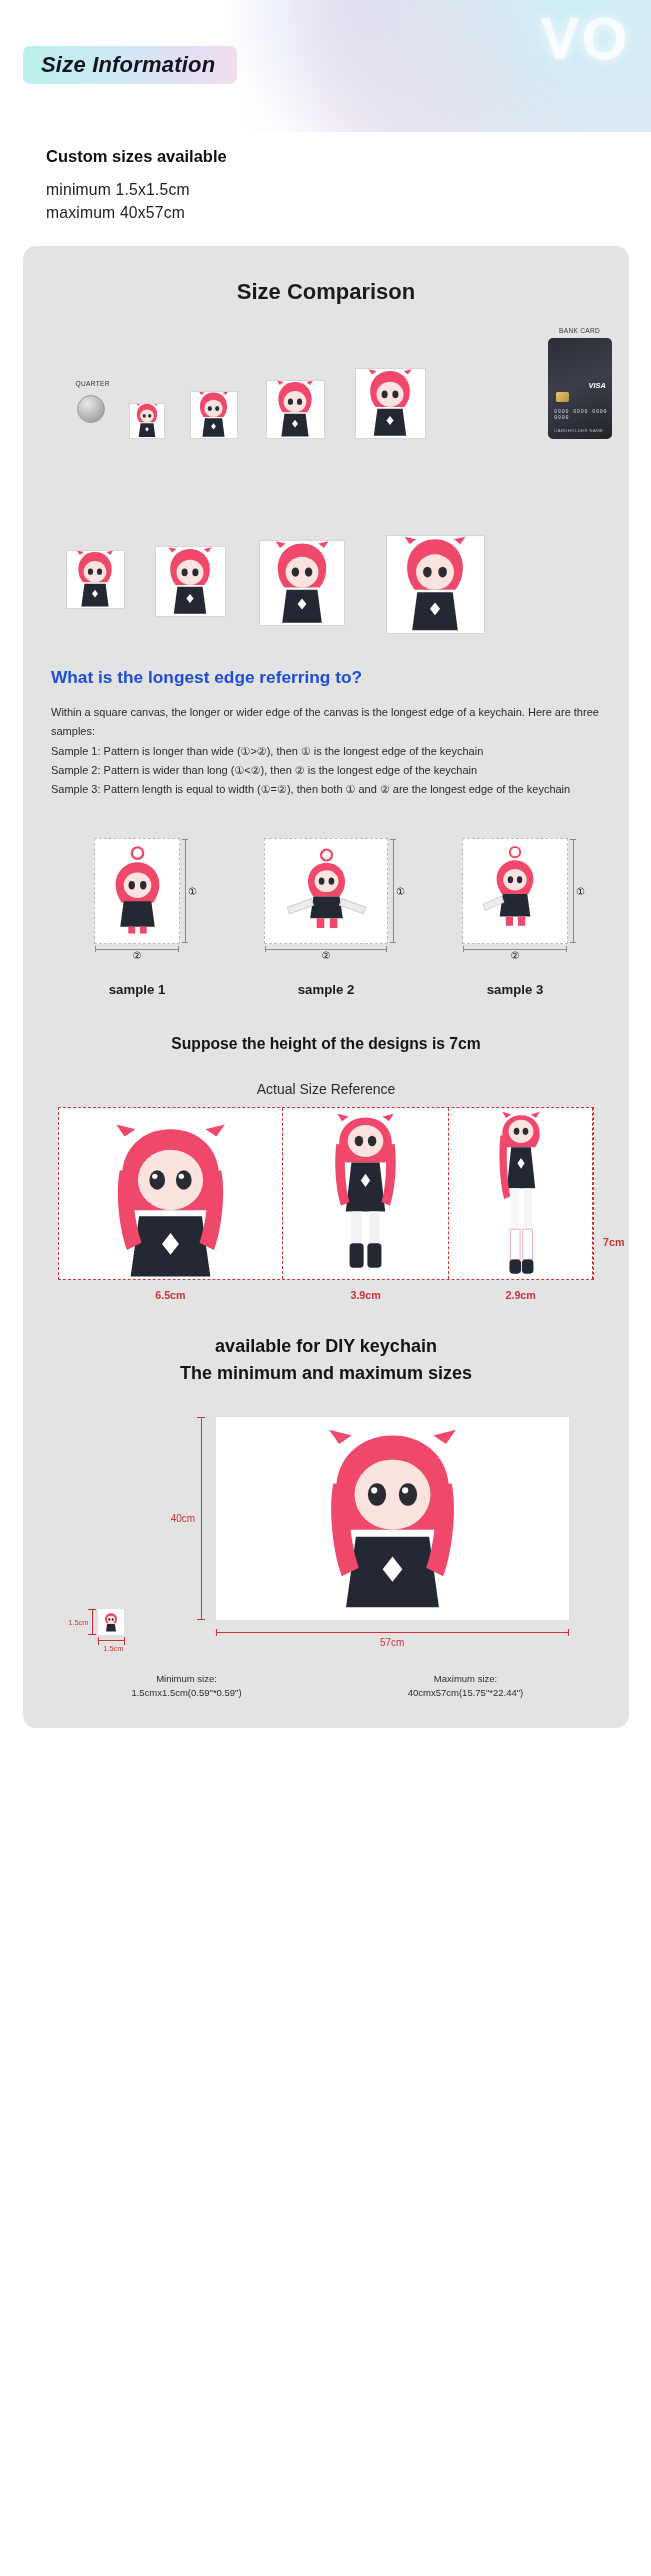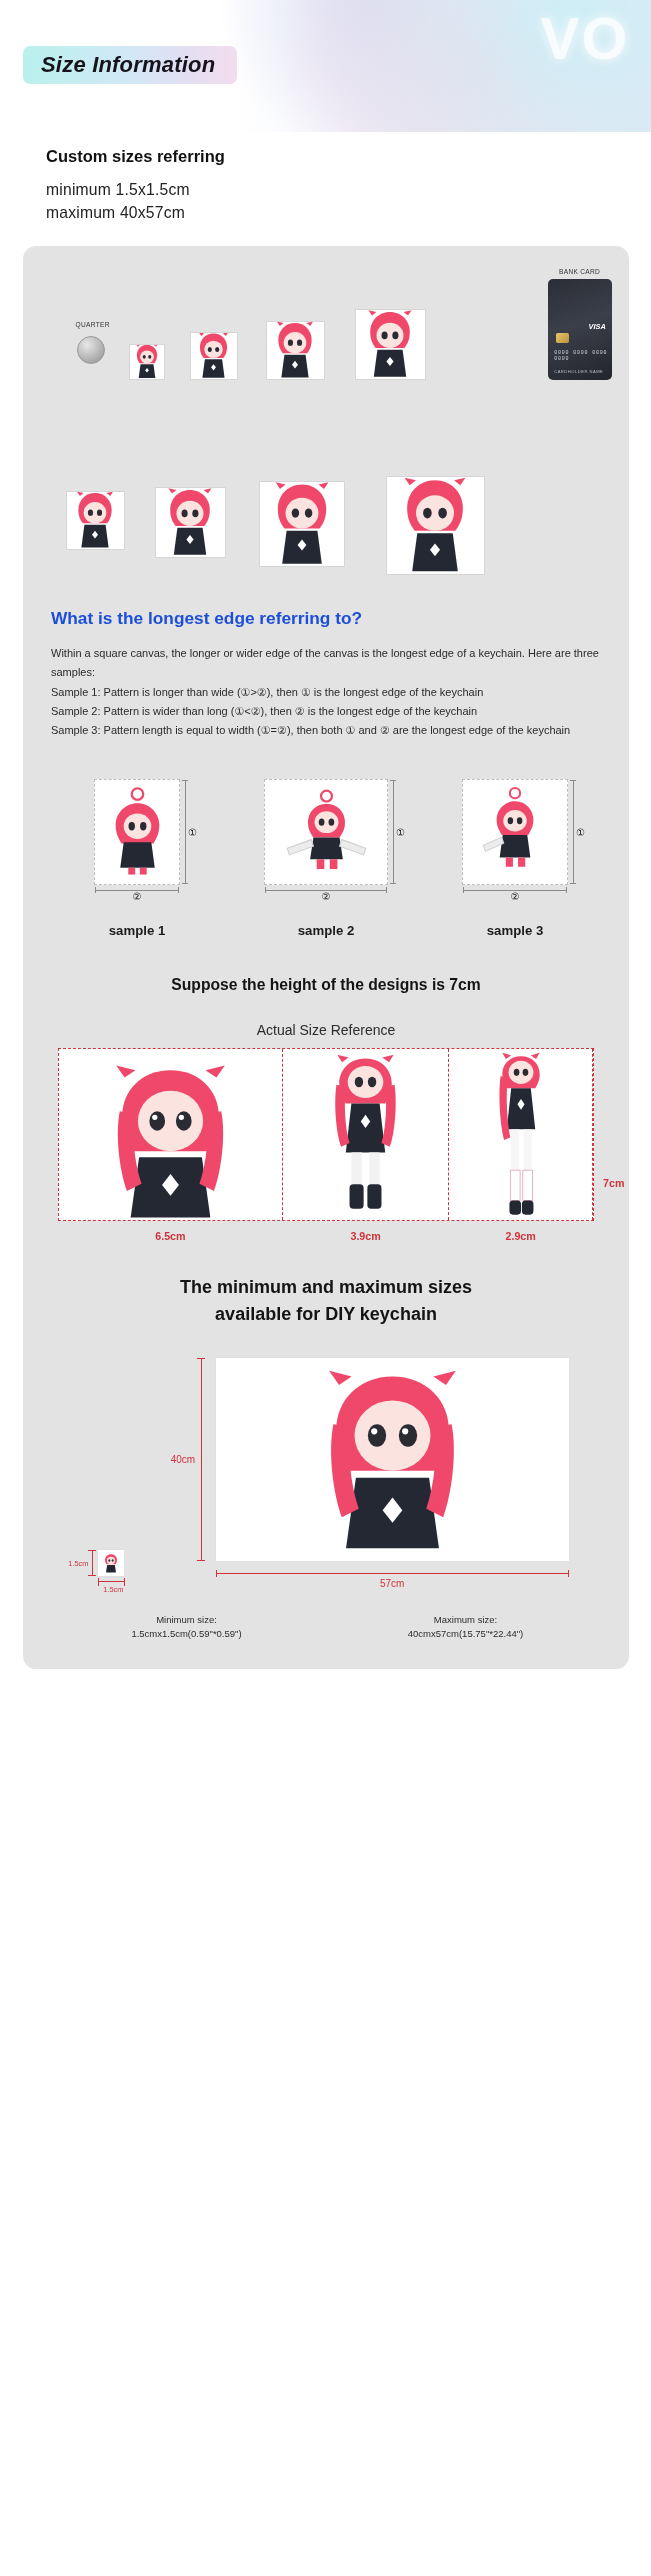--- a/index.html
+++ b/index.html
@@ -377,27 +377,28 @@
 <div class="page">
 
   <div class="header-band">
     <div class="header-ghost">VO</div>
     <div class="title-chip">
       <span class="title-text">Size Information</span>
     </div>
   </div>
 
   <div class="custom-block">
-    <div class="custom-title">Custom sizes referring</div>
+    <div class="custom-title">Custom sizes available</div>
     <div class="custom-line">minimum 1.5x1.5cm</div>
     <div class="custom-line">maximum 40x57cm</div>
   </div>
 
   <div class="card">
 
+    <div class="card-h1">Size Comparison</div>
 
     <div class="row1">
 
       <div class="item" style="left:23px;bottom:33px;">
         <div class="quarter-cap">QUARTER</div>
         <div class="sw" style="width:31px;height:31px;border:none;background:transparent;align-items:center;">
           <div class="coin"></div>
 
           <div class="vlab">2.4cm</div>
 
@@ -693,22 +694,22 @@
           <rect x="37" y="134" width="11" height="34" fill="#ffffff" stroke="#e3a9bb"></rect>
           <rect x="22" y="168" width="13" height="16" rx="4" fill="#232833"></rect>
           <rect x="36" y="168" width="13" height="16" rx="4" fill="#232833"></rect>
         </svg>
         <div class="actual-w-label">2.9cm</div>
       </div>
       <div class="actual-h-label">7cm</div>
     </div>
 
     <div class="minmax-h">
+      <div class="light">available for DIY keychain</div>
       <div class="light">The minimum and maximum sizes</div>
-      <div class="light">available for DIY keychain</div>
     </div>
 
     <div class="minmax-stage">
 
       <div class="big-box">
         <svg viewBox="0 0 120 130" width="169" height="183">
           <path d="M60 6c-24 0-40 17-40 38 0 14 5 23 10 29h60c5-6 10-15 10-29 0-21-16-38-40-38z" fill="#f0486b"></path>
           <path d="M22 12l-7-10 16 4z" fill="#f0486b"></path>
             <path d="M98 12l7-10-16 4z" fill="#f0486b"></path>
           <ellipse cx="60" cy="48" rx="27" ry="25" fill="#fbe3e0"></ellipse>

